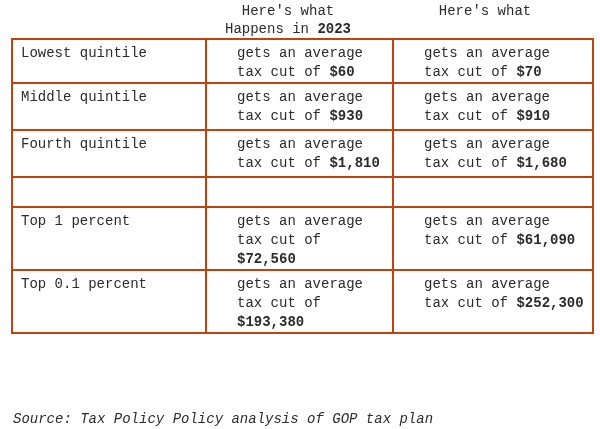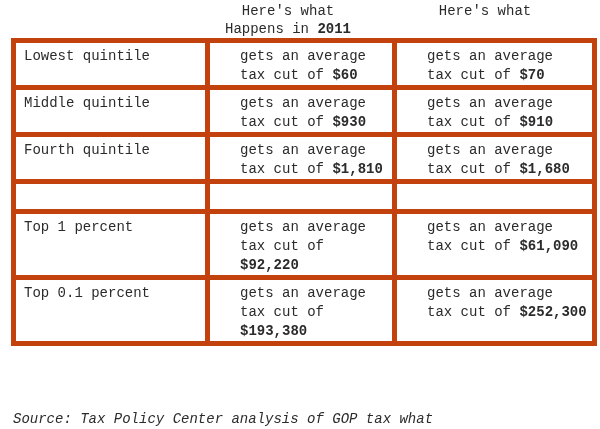--- a/index.html
+++ b/index.html
@@ -24,21 +24,21 @@
   .col-header b, td b { font-weight: bold; }
   table.tax {
     position: absolute;
     left: 11px;
     top: 38px;
     border-collapse: collapse;
     table-layout: fixed;
     border: 2px solid #9a9a9a;
   }
   table.tax td {
-    border: 5px solid #c2410c;
+    border: 2px solid #c2410c;
     vertical-align: top;
     line-height: 19px;
     padding: 4px 4px 0 8px;
     overflow: hidden;
   }
   table.tax td.val { padding-left: 30px; }
   col.c1 { width: 194px; }
   col.c2 { width: 187px; }
   col.c3 { width: 200px; }
   tr.h42 { height: 42px; }
@@ -55,21 +55,21 @@
     color: #2b2b2b;
   }
 </style>
 </head>
 <body>
 
 <div class="canvas">
 
   <div class="col-header" id="h2018">
     <div>Here's what</div>
-    <div><span>Happens in </span><b>2011</b></div>
+    <div><span>Happens in </span><b>2023</b></div>
   </div>
 
   <div class="col-header" id="h2025">
     <div>Here's what</div>
   </div>
 
   <table class="tax">
     <colgroup>
         <col class="c1">
         <col class="c2">
@@ -118,21 +118,21 @@
     <tr class="h30">
       <td class="lab"></td>
       <td></td>
       <td></td>
     </tr>
 
     <tr class="h47">
       <td class="lab">Top 1 percent</td>
       <td class="val">
         <div>gets an average</div>
-        <div><span>tax cut of </span><b>$92,220</b></div>
+        <div><span>tax cut of </span><b>$72,560</b></div>
       </td>
       <td class="val">
         <div>gets an average</div>
         <div><span>tax cut of </span><b>$61,090</b></div>
       </td>
     </tr>
 
     <tr class="h47">
       <td class="lab">Top 0.1 percent</td>
       <td class="val">
@@ -141,15 +141,15 @@
       </td>
       <td class="val">
         <div>gets an average</div>
         <div><span>tax cut of </span><b>$252,300</b></div>
       </td>
     </tr>
 
   </tbody>
     </table>
 
-  <div class="source">Source: Tax Policy Center analysis of GOP tax what</div>
+  <div class="source">Source: Tax Policy Policy analysis of GOP tax plan</div>
 
 </div>
 
 </body></html>

